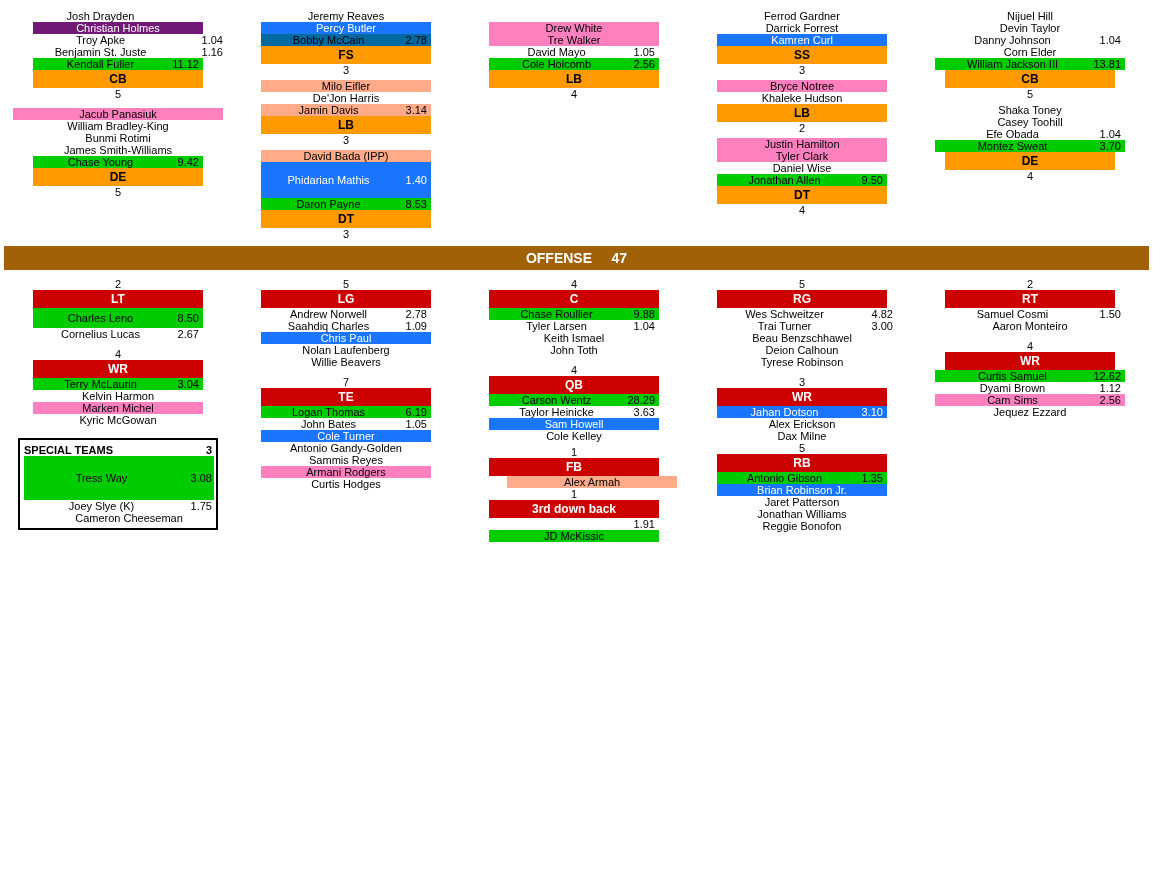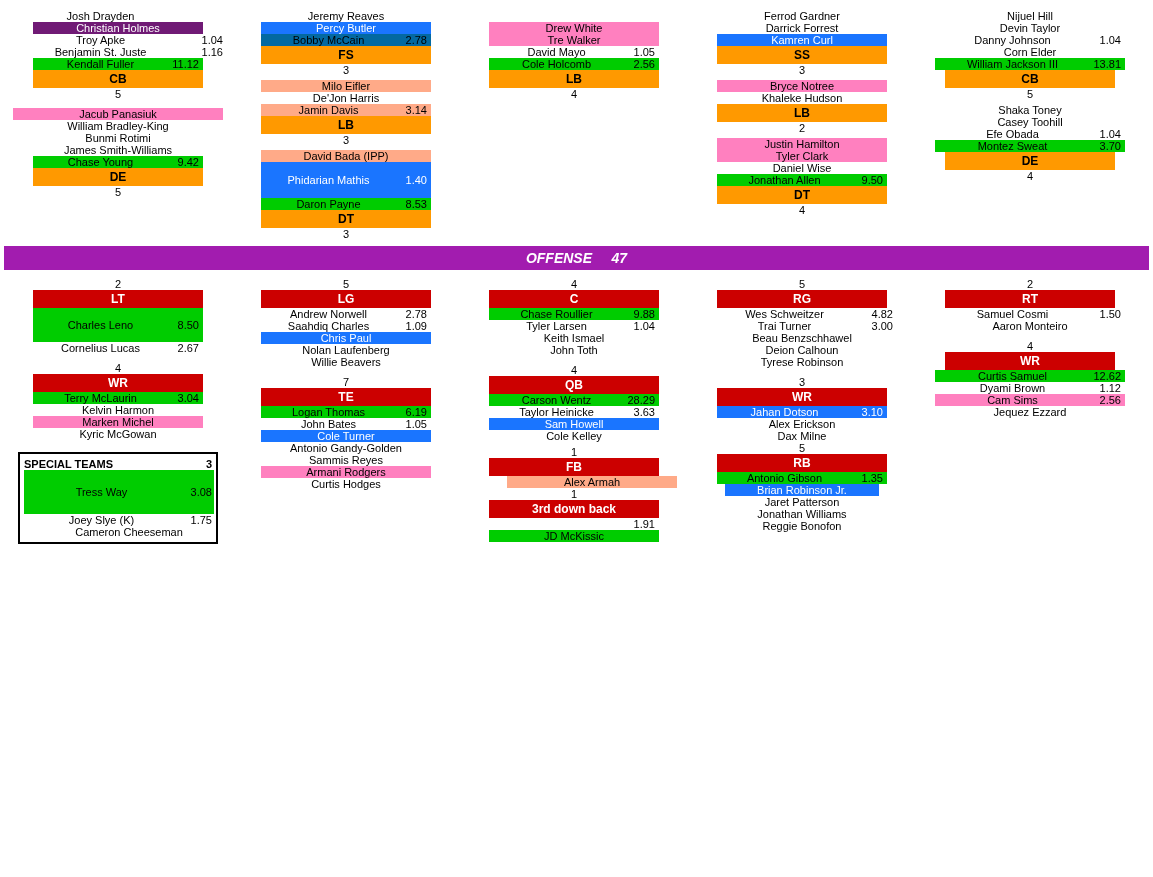--- a/index.html
+++ b/index.html
@@ -3,21 +3,21 @@
   <meta charset="utf-8">
   <style>
     * { box-sizing: border-box; margin: 0; padding: 0; }
     body { font-family: Arial, sans-serif; font-size: 11px; background: #fff; padding: 4px; }
     .main-container { display: flex; flex-direction: column; width: 1145px; }
     .section-banner {
       text-align: center; font-weight: bold; font-size: 14px; padding: 4px 0;
       margin: 2px 0;
     }
     .defense-banner { background: #f5c500; color: #000; }
-    .offense-banner { background: #a21caf; color: #fff; font-style: italic; }
+    .offense-banner { background: #a16207; color: #fff; }
     .columns-row { display: flex; flex-direction: row; gap: 0; }
     .col { display: flex; flex-direction: column; align-items: center; min-width: 228px; padding: 2px 4px; }
     .player-row { display: flex; align-items: center; width: 210px; justify-content: space-between; }
     .player-row .name { flex: 1; text-align: center; font-size: 11px; }
     .player-row .val { width: 35px; text-align: right; font-size: 11px; color: #000; }
     .count-row { font-size: 11px; text-align: center; }
     .total-players-box {
       background: #000; color: #fff; font-weight: bold; font-size: 13px;
       padding: 6px 16px; text-align: center; margin: 4px auto;
     }
@@ -233,21 +233,21 @@
   </div>
 
 
   <div class="section-banner offense-banner">OFFENSE &nbsp;&nbsp;&nbsp; 47</div>
 
   <div class="columns-row" style="align-items:flex-start; margin-top:4px;">
 
     <div class="col" style="width:228px;">
       <div class="count-row">2</div>
       <div style="background:#cc0000;width:170px;text-align:center;font-weight:bold;font-size:12px;padding:2px 0;color:#fff;">LT</div>
-      <div class="player-row" style="background:#00cc00;width:170px;justify-content:flex-start;padding:11px 4px;">
+      <div class="player-row" style="background:#00cc00;width:170px;justify-content:flex-start;padding:4px 4px;">
         <span class="name">Charles Leno</span>
         <span class="val">8.50</span>
       </div>
       <div class="player-row" style="width:170px;justify-content:space-between;padding:0 4px;">
         <span class="name">Cornelius Lucas</span>
         <span class="val">2.67</span>
       </div>
       <div style="height:8px;"></div>
       <div class="count-row">4</div>
       <div style="background:#cc0000;width:170px;text-align:center;font-weight:bold;font-size:12px;padding:2px 0;color:#fff;">WR</div>
@@ -416,21 +416,21 @@
       </div>
       <div class="player-row">
         <span class="name">Dax Milne</span>
       </div>
       <div class="count-row">5</div>
       <div style="background:#cc0000;width:170px;text-align:center;font-weight:bold;font-size:12px;padding:2px 0;color:#fff;">RB</div>
       <div class="player-row" style="background:#00cc00;width:170px;justify-content:space-between;padding:0 4px;">
         <span class="name">Antonio Gibson</span>
         <span class="val">1.35</span>
       </div>
-      <div class="player-row" style="background:#1a75ff;color:#fff;width:154px;justify-content:center;">
+      <div class="player-row" style="background:#1a75ff;color:#fff;width:170px;justify-content:center;">
         <span class="name" style="color:#fff;">Brian Robinson Jr.</span>
       </div>
       <div class="player-row">
         <span class="name">Jaret Patterson</span>
       </div>
       <div class="player-row">
         <span class="name">Jonathan Williams</span>
       </div>
       <div class="player-row">
         <span class="name">Reggie Bonofon</span>

